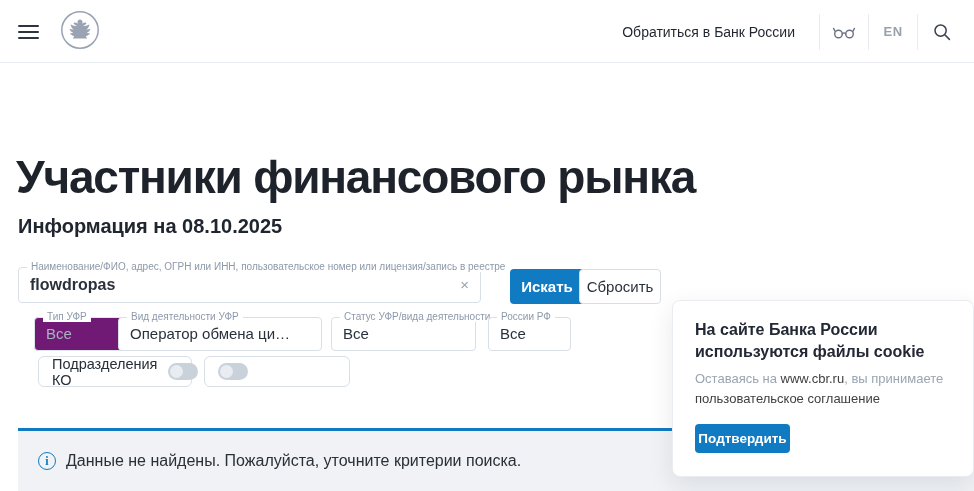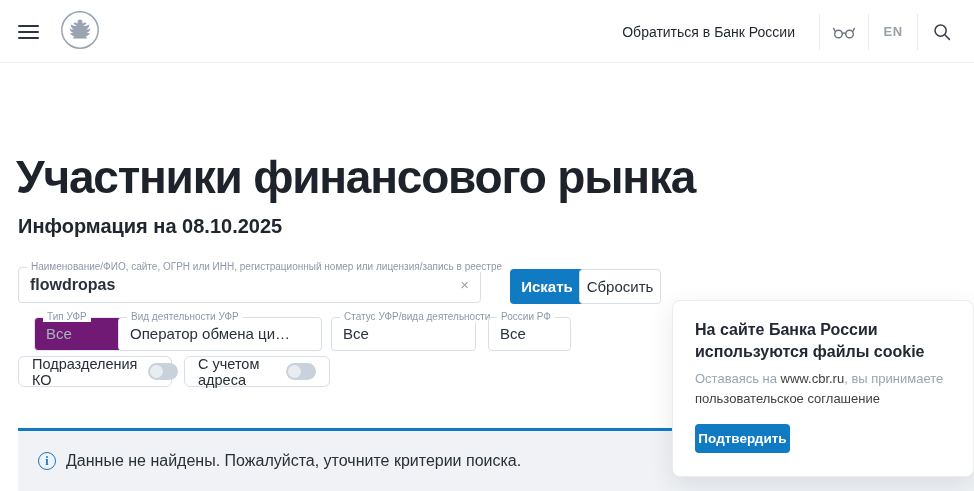--- a/index.html
+++ b/index.html
@@ -48,21 +48,21 @@
   .btn { position:absolute; border-radius:4px; font-size:15px; display:flex;
          align-items:center; justify-content:center; cursor:pointer; border:none; }
   .btn.primary { background:var(--accent); color:#fff; font-weight:700; }
   .btn.search-btn { left:494px; top:269px; width:74px; height:35px;margin-left:16px; }
   .btn.reset-btn  { left:579px; top:269px; width:82px; height:35px; background:#fff;
                     border:1px solid #d8dee5; color:#2a313c; }
 
   
   .chip { position:absolute; top:356px; height:31px; border:1px solid #d9dfe7; border-radius:6px;
           background:#fff; display:flex; align-items:center; gap:11px; padding:0 13px;
-          font-size:14.5px; color:#272e38; cursor:pointer; }
+          font-size:14.5px; color:#272e38; cursor:pointer;margin-left:20px; }
   .chip.c1 { left:18px;  width:154px; }
   .chip.c2 { left:184px; width:146px; }
   .switch { width:30px; height:17px; border-radius:9px; background:#c9d2db; position:relative; flex:none; }
   .switch .knob { position:absolute; left:2px; top:2px; width:13px; height:13px;
                   border-radius:50%; background:#e9edf1; }
 
   
   .blue-line { position:absolute; left:18px; top:428px; width:656px; height:3px; background:var(--accent); z-index:1; }
   .alert { position:absolute; left:18px; top:431px; width:956px; height:60px; background:#f0f2f5;
            display:flex; align-items:center; z-index:1; }
@@ -120,21 +120,21 @@
         <path d="M11.8 11.8 L16.4 16.4"></path>
       </svg>
     </span>
   </div>
 </div>
 
 <h1 class="page-title">Участники финансового рынка</h1>
 <div class="subtitle">Информация на 08.10.2025</div>
 
 <div class="field search">
-  <span class="flabel">Наименование/ФИО, сайте, ОГРН или ИНН, регистрационный номер или лицензия/запись в реестре</span>
+  <span class="flabel">Наименование/ФИО, адрес, ОГРН или ИНН, пользовательское номер или лицензия/запись в реестре</span>
   <div class="fvalue">flowdropas</div>
   <span class="clear-x">×</span>
 </div>
 <button class="btn primary search-btn">Искать</button>
 <button class="btn reset-btn">Сбросить</button>
 
 <div class="field f1">
   <span class="flabel">Тип УФР</span>
   <div class="fvalue">Все</div>
 </div>
@@ -151,21 +151,20 @@
   <div class="fvalue">Все</div>
 </div>
 
 <div class="chip c1">
   <span>Подразделения КО</span>
   <span class="switch">
       <span class="knob"></span>
     </span>
 </div>
 <div class="chip c2">
-  <span>С учетом адреса</span>
   <span class="switch">
       <span class="knob"></span>
     </span>
 </div>
 
 <div class="blue-line"></div>
 <div class="alert">
   <span class="info-ic">i</span>
   <span class="alert-text">Данные не найдены. Пожалуйста, уточните критерии поиска.</span>
 </div>

